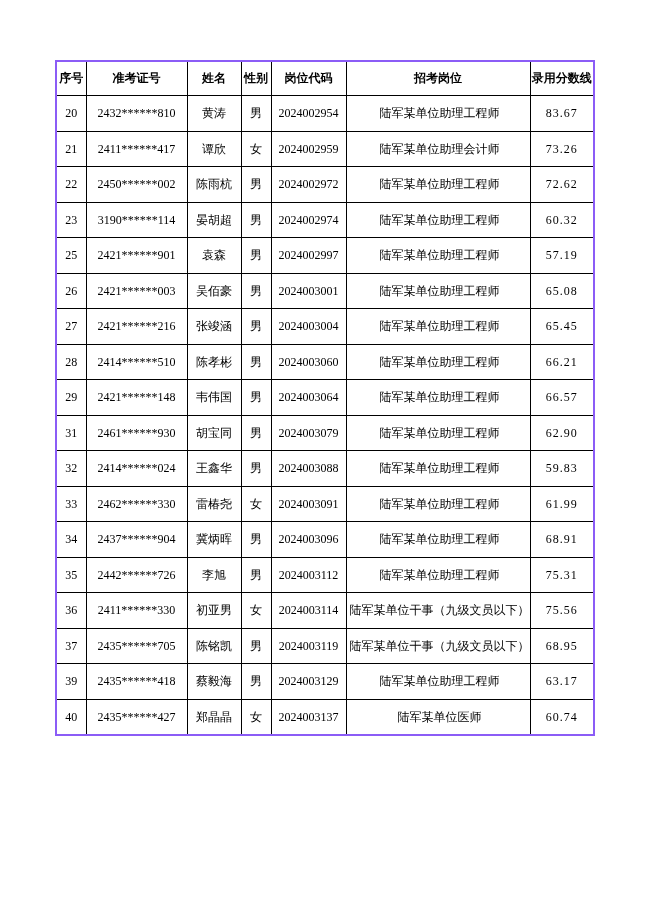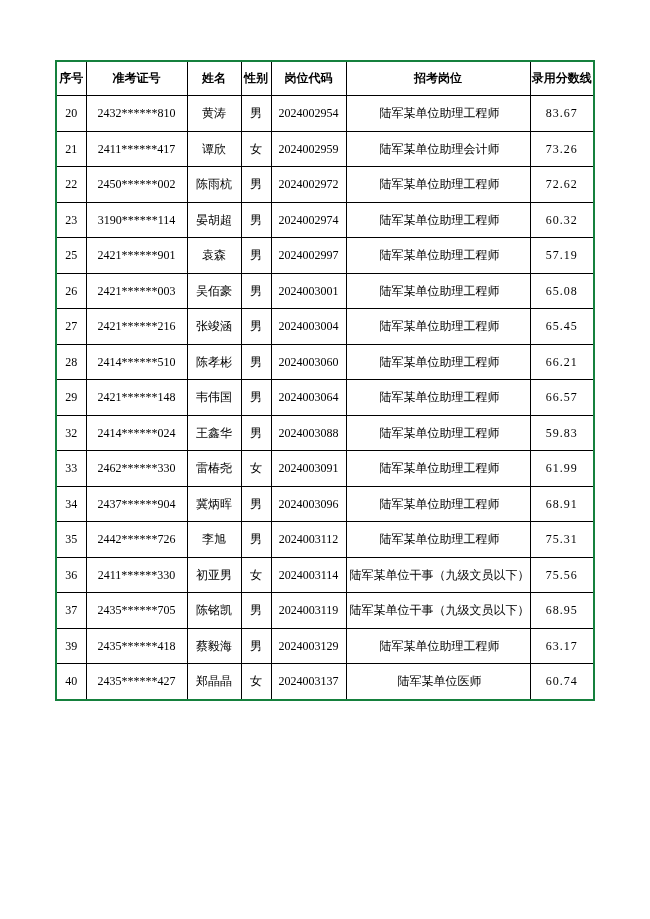--- a/index.html
+++ b/index.html
@@ -16,21 +16,21 @@
     color: #000000;
     overflow: hidden;
   }
   table.score-table {
     position: absolute;
     left: 55px;
     top: 60px;
     width: 538px;
     border-collapse: collapse;
     table-layout: fixed;
-    border: 2px solid #15803d;
+    border: 2px solid #8b5cf6;
     padding-left: 10px;
   }
   .score-table th,
   .score-table td {
     border: 1px solid #000000;
     font-size: 12px;
     line-height: 1.2;
     text-align: center;
     vertical-align: middle;
     padding: 0;
@@ -154,20 +154,29 @@
         <tr>
           <td>29</td>
           <td>2421******148</td>
           <td>韦伟国</td>
           <td>男</td>
           <td>2024003064</td>
           <td class="col-position">陆军某单位助理工程师</td>
           <td class="col-score">66.57</td>
         </tr>
         <tr>
+          <td>31</td>
+          <td>2461******930</td>
+          <td>胡宝同</td>
+          <td>男</td>
+          <td>2024003079</td>
+          <td class="col-position">陆军某单位助理工程师</td>
+          <td class="col-score">62.90</td>
+        </tr>
+        <tr>
           <td>32</td>
           <td>2414******024</td>
           <td>王鑫华</td>
           <td>男</td>
           <td>2024003088</td>
           <td class="col-position">陆军某单位助理工程师</td>
           <td class="col-score">59.83</td>
         </tr>
         <tr>
           <td>33</td>

